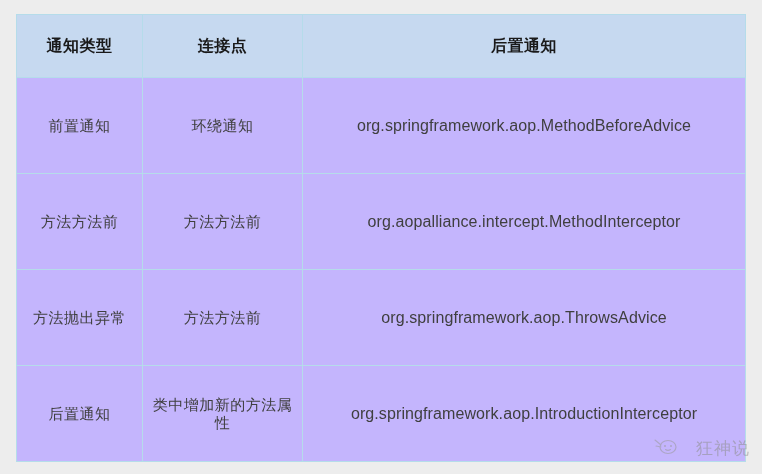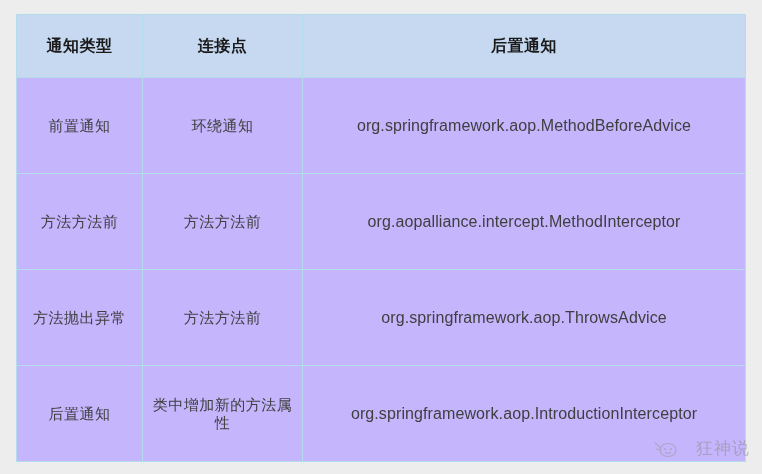--- a/index.html
+++ b/index.html
@@ -73,21 +73,21 @@
     letter-spacing: 0.1px;
     white-space: nowrap;
   }
 
   
   #watermark {
     position: absolute;
     right: 12px;
     bottom: 14px;
     display: flex;
-    align-items: flex-end;
+    align-items: flex-start;
     gap: 16px;
     opacity: 0.55;
     pointer-events: none;
     user-select: none;
   }
   #watermark .wm-logo {
     width: 26px;
     height: 20px;
     display: block;
   }

